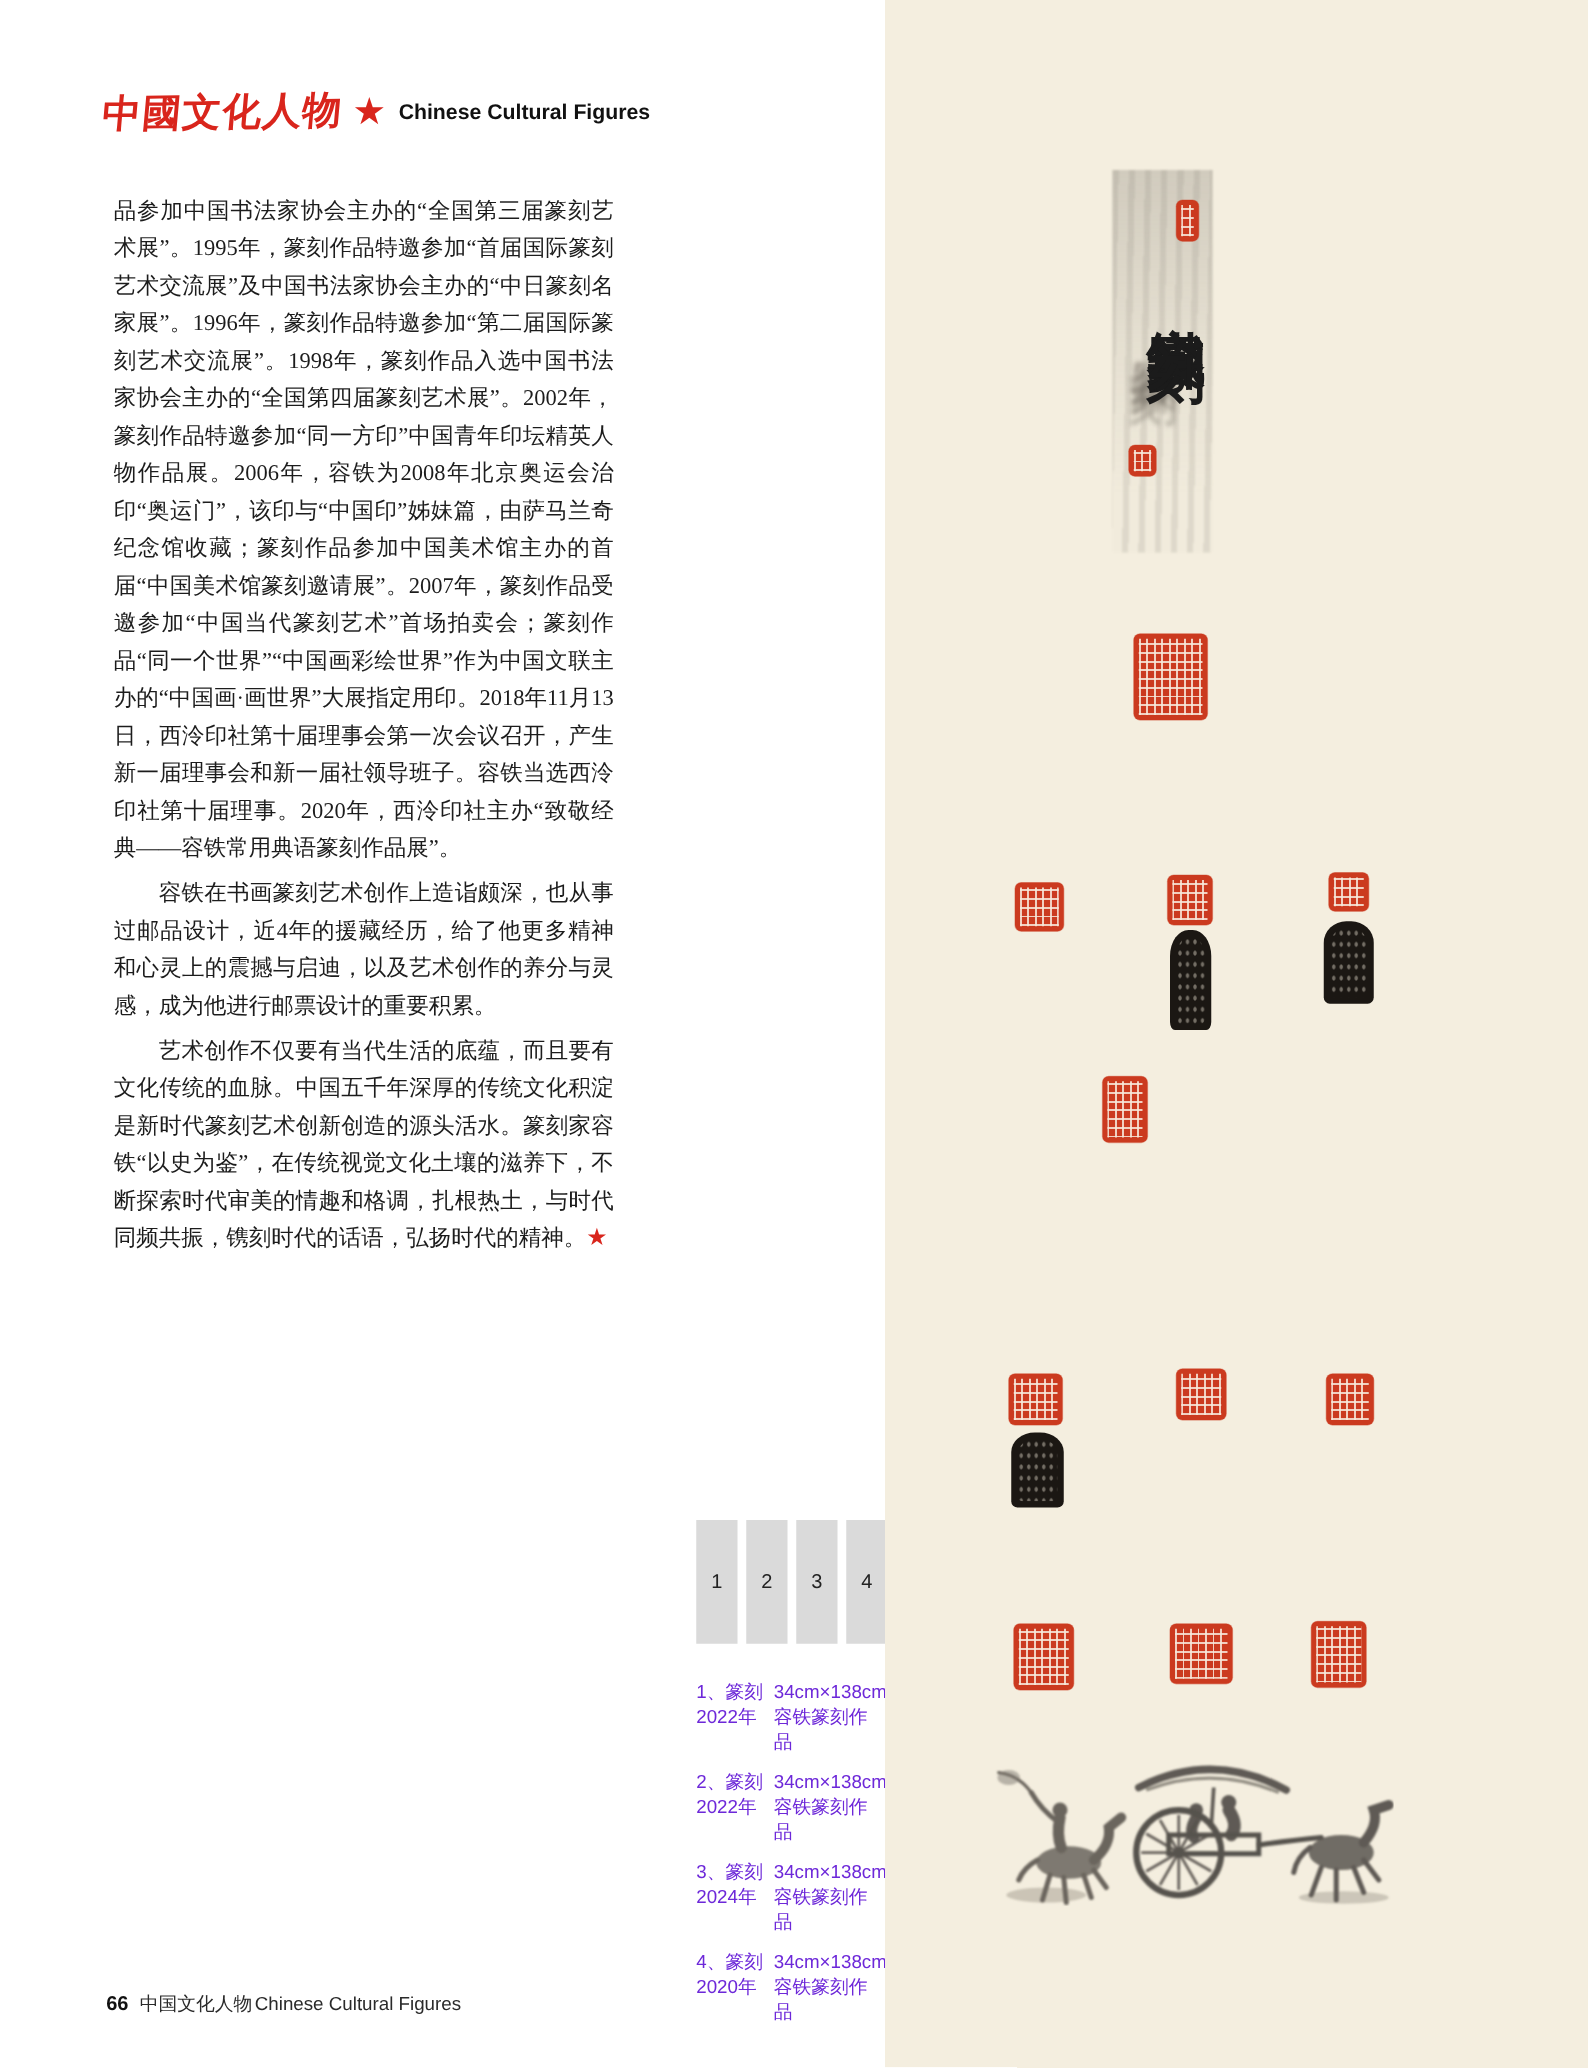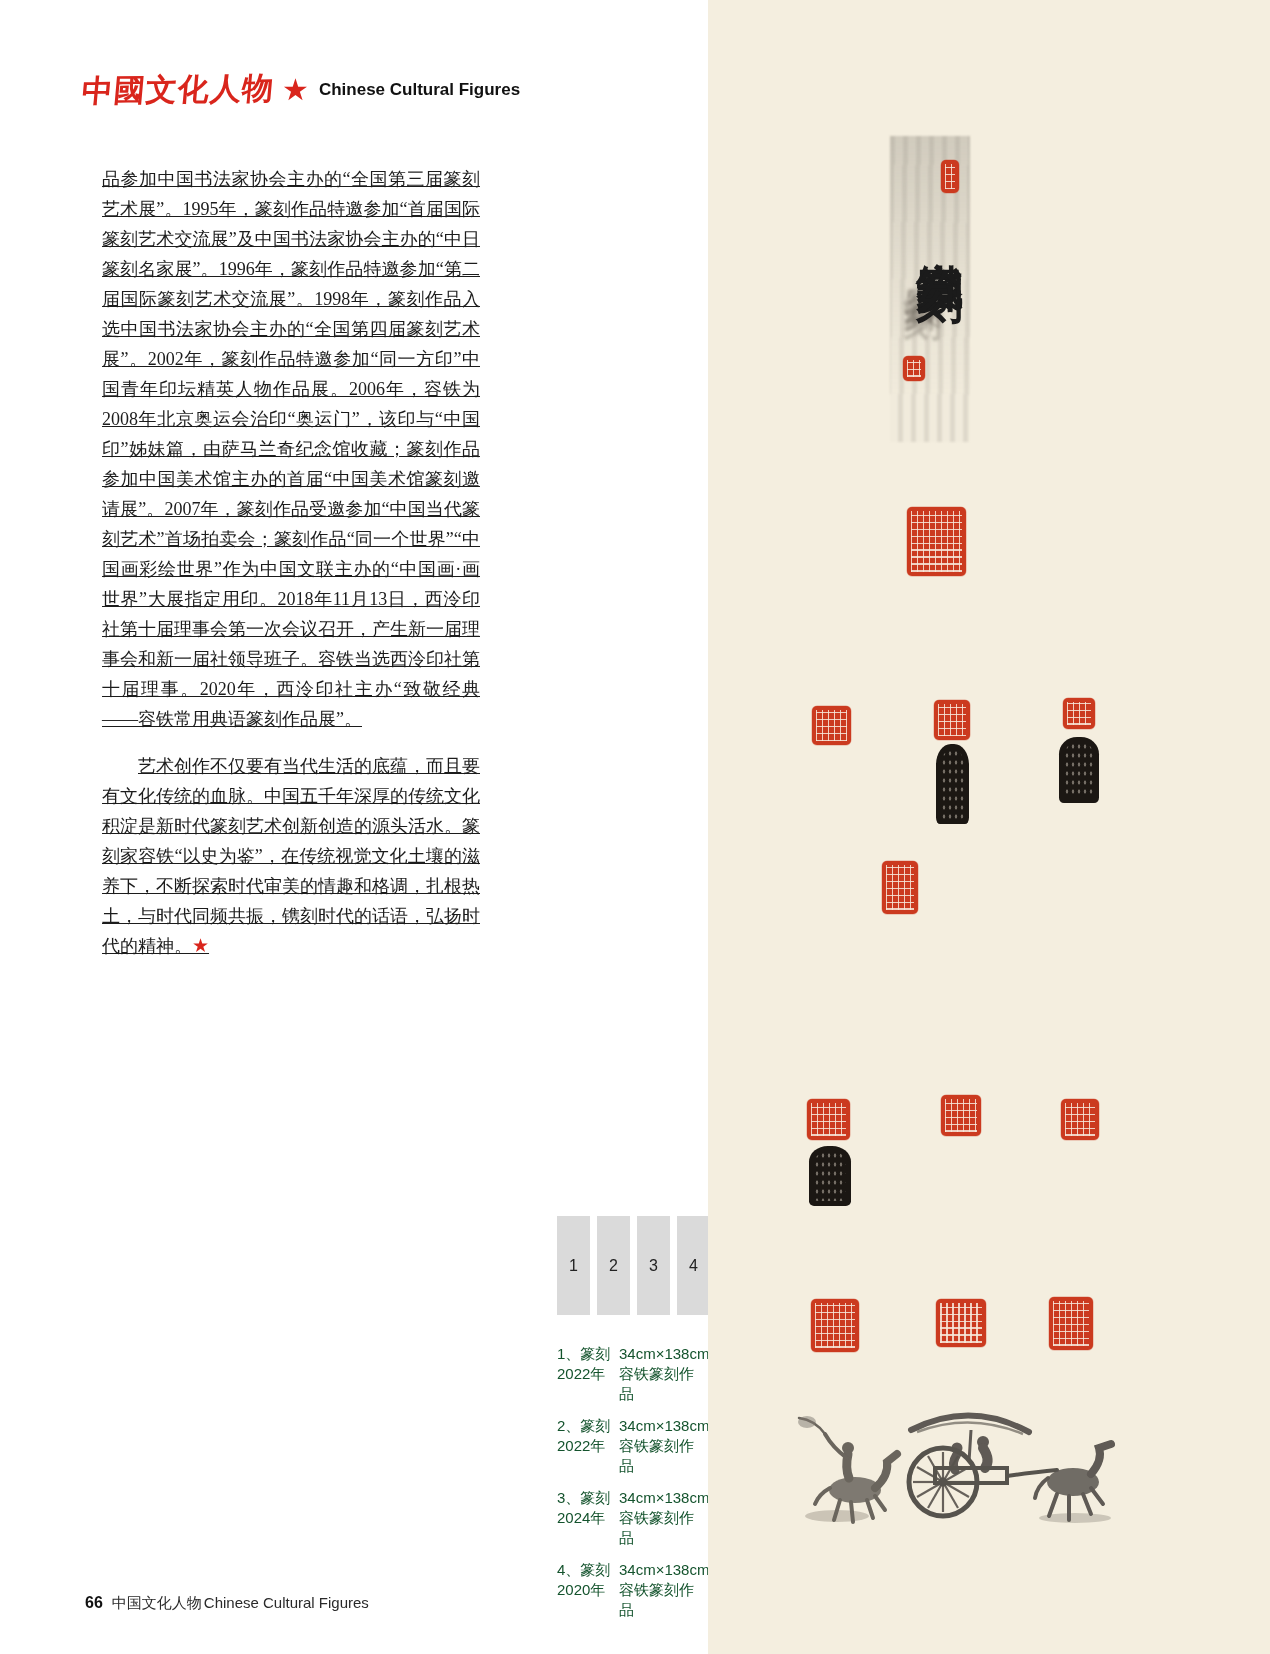--- a/index.html
+++ b/index.html
@@ -9,30 +9,30 @@
   
   .header{position:absolute;left:82px;top:66px;height:48px;display:flex;align-items:center;}
   .logo-cn{color:#d9251c;font-size:31px;font-weight:900;letter-spacing:1px;
            transform:skewX(-6deg) rotate(-1deg);font-family:"DejaVu Serif",serif;}
   .logo-star{color:#d9251c;font-size:30px;margin:0 10px 0 8px;line-height:1;}
   .logo-en{color:#111;font-size:17px;font-weight:700;font-family:"Liberation Sans","DejaVu Sans",sans-serif;}
 
   
   .article{position:absolute;left:85px;top:147px;width:412px;font-size:18px;line-height:30px;
            color:#1c1c1c;text-align:justify;text-justify:inter-ideograph;}
-  .article p{margin:17px;text-indent:2em;text-decoration:underline;}
+  .article p{margin:6px;text-indent:2em;}
   .article p.first{text-indent:0;}
   .endstar{color:#d9251c;font-size:19px;}
 
   
   .thumbs{position:absolute;left:557px;top:1216px;display:flex;gap:7px;}
   .thumb{width:33px;height:99px;background:#dadada;display:flex;align-items:center;justify-content:center;
          font-family:"Liberation Sans","DejaVu Sans",sans-serif;font-size:16px;color:#222;}
   .captions{position:absolute;left:557px;top:1344px;width:150px;
-            font-family:"Liberation Sans","DejaVu Sans",sans-serif;font-size:15px;line-height:20px;color:#14532d;}
+            font-family:"Liberation Sans","DejaVu Sans",sans-serif;font-size:15px;line-height:20px;color:#6d28d9;}
   .cap{margin-bottom:12px;}
   .cap .row{display:flex;}
   .cap .c1{width:62px;flex:none;}
 
   
   .footer{position:absolute;left:85px;top:1594px;font-family:"Liberation Sans","DejaVu Sans",sans-serif;
           font-size:15px;color:#2a2a2a;display:flex;align-items:baseline;}
   .footer .pageno{font-weight:700;margin-right:9px;font-size:16px;color:#111;}
   .footer .sep{margin-right:2px;}
 
@@ -71,20 +71,21 @@
 <div class="page">
 
   <div class="header">
     <span class="logo-cn">中國文化人物</span>
     <span class="logo-star">★</span>
     <span class="logo-en">Chinese Cultural Figures</span>
   </div>
 
   <div class="article">
     <p class="first">品参加中国书法家协会主办的“全国第三届篆刻艺术展”。1995年，篆刻作品特邀参加“首届国际篆刻艺术交流展”及中国书法家协会主办的“中日篆刻名家展”。1996年，篆刻作品特邀参加“第二届国际篆刻艺术交流展”。1998年，篆刻作品入选中国书法家协会主办的“全国第四届篆刻艺术展”。2002年，篆刻作品特邀参加“同一方印”中国青年印坛精英人物作品展。2006年，容铁为2008年北京奥运会治印“奥运门”，该印与“中国印”姊妹篇，由萨马兰奇纪念馆收藏；篆刻作品参加中国美术馆主办的首届“中国美术馆篆刻邀请展”。2007年，篆刻作品受邀参加“中国当代篆刻艺术”首场拍卖会；篆刻作品“同一个世界”“中国画彩绘世界”作为中国文联主办的“中国画·画世界”大展指定用印。2018年11月13日，西泠印社第十届理事会第一次会议召开，产生新一届理事会和新一届社领导班子。容铁当选西泠印社第十届理事。2020年，西泠印社主办“致敬经典——容铁常用典语篆刻作品展”。</p>
+    <p>容铁在书画篆刻艺术创作上造诣颇深，也从事过邮品设计，近4年的援藏经历，给了他更多精神和心灵上的震撼与启迪，以及艺术创作的养分与灵感，成为他进行邮票设计的重要积累。</p>
     <p><span>艺术创作不仅要有当代生活的底蕴，而且要有文化传统的血脉。中国五千年深厚的传统文化积淀是新时代篆刻艺术创新创造的源头活水。篆刻家容铁“以史为鉴”，在传统视觉文化土壤的滋养下，不断探索时代审美的情趣和格调，扎根热土，与时代同频共振，镌刻时代的话语，弘扬时代的精神。</span><span class="endstar">★</span></p>
   </div>
 
   <div class="thumbs">
     <div class="thumb">1</div>
     <div class="thumb">2</div>
     <div class="thumb">3</div>
     <div class="thumb">4</div>
   </div>
 

